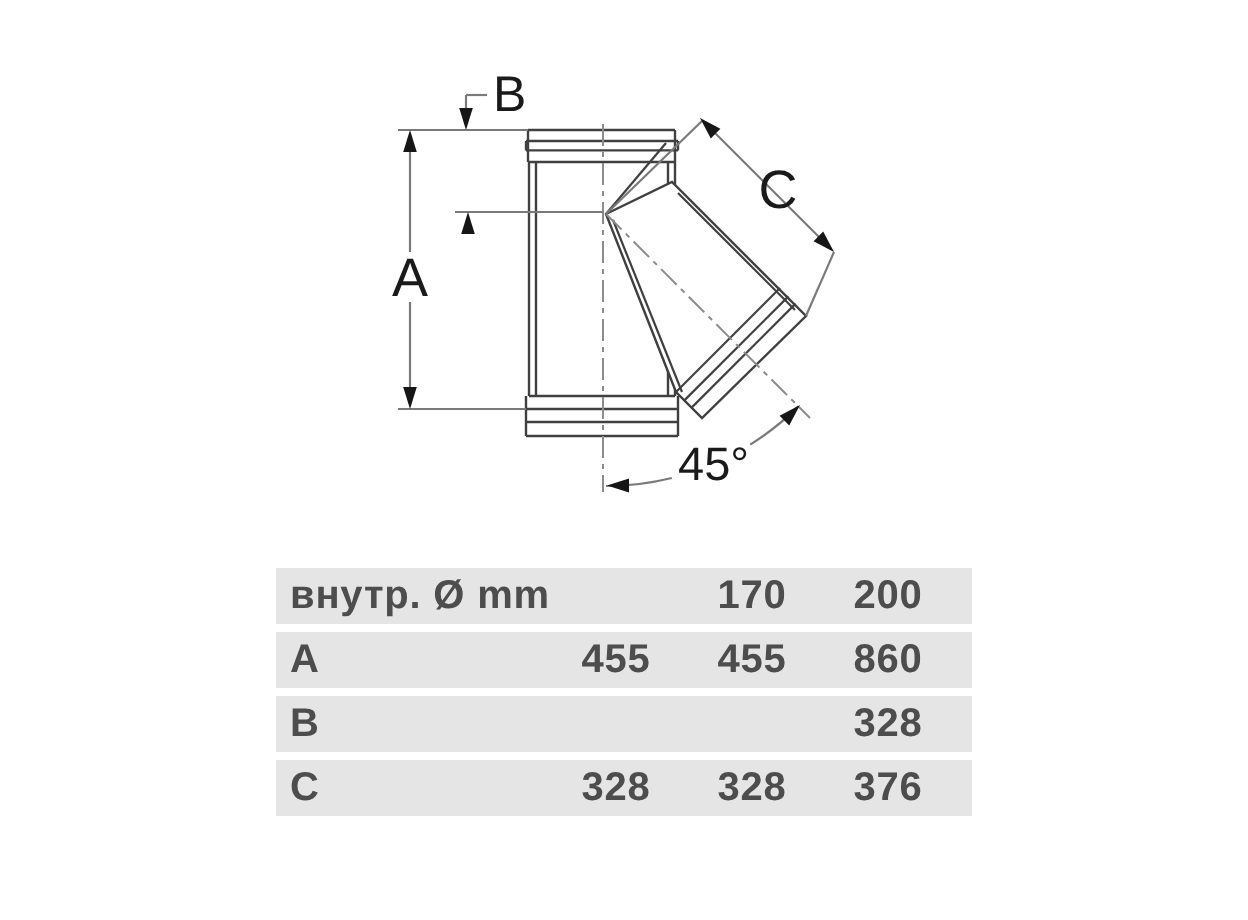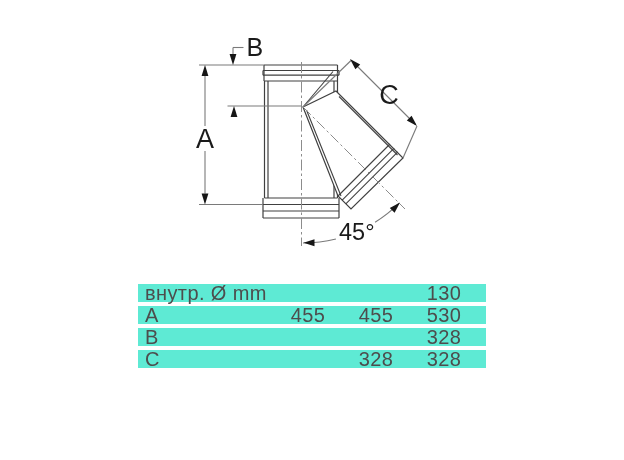--- a/index.html
+++ b/index.html
@@ -1,22 +1,22 @@
 <!DOCTYPE html>
 <html><head>
 <meta charset="utf-8">
 <style>
   html,body{margin:0;padding:0;background:#fff;}
   .canvas{position:relative;width:624px;height:460px;background:#ffffff;overflow:hidden;
           font-family:"Liberation Sans",sans-serif;}
   .diagram-svg{position:absolute;left:0;top:0;}
   .dim-label{fill:#1a1a1a;font-family:"Liberation Sans",sans-serif;}
   .spec-table{position:absolute;left:138px;top:284px;width:348px;}
-  .spec-row{display:flex;align-items:center;height:18px;margin-bottom:4px;
-            background:#5eead4;color:#4d4d4d;font-size:20px;letter-spacing:0.4px;}
+  .spec-row{display:flex;align-items:center;height:28px;margin-bottom:4px;
+            background:#e5e5e5;color:#4d4d4d;font-size:20px;letter-spacing:0.4px;font-weight:bold;}
   .spec-row .lbl{flex:1;padding-left:7px;white-space:nowrap;}
   .spec-row .val{width:68px;text-align:center;}
   .spec-row .pad{width:8px;}
 </style>
 </head>
 <body>
 
 <div class="canvas">
 
   <svg class="diagram-svg" width="624" height="282" viewBox="0 0 624 282">
@@ -107,39 +107,41 @@
       <polygon points="303.5,242.8 314.5,239.3 314.5,246.3" fill="#161616"></polygon>
       <polygon points="400,202.5 394.6,212.7 389.8,207.9" fill="#161616"></polygon>
       <text class="dim-label" x="339" y="240" font-size="23.5" text-anchor="start">45°</text>
     </g>
   </svg>
 
   <div class="spec-table">
 
     <div class="spec-row">
       <div class="lbl">внутр. Ø mm</div>
-      <div class="val">130</div>
+      <div class="val">170</div>
+      <div class="val">200</div>
       <div class="pad"></div>
     </div>
 
     <div class="spec-row">
       <div class="lbl">A</div>
       <div class="val">455</div>
       <div class="val">455</div>
-      <div class="val">530</div>
+      <div class="val">860</div>
       <div class="pad"></div>
     </div>
 
     <div class="spec-row">
       <div class="lbl">B</div>
       <div class="val">328</div>
       <div class="pad"></div>
     </div>
 
     <div class="spec-row">
       <div class="lbl">C</div>
       <div class="val">328</div>
       <div class="val">328</div>
+      <div class="val">376</div>
       <div class="pad"></div>
     </div>
 
   </div>
 </div>
 
 </body></html>

